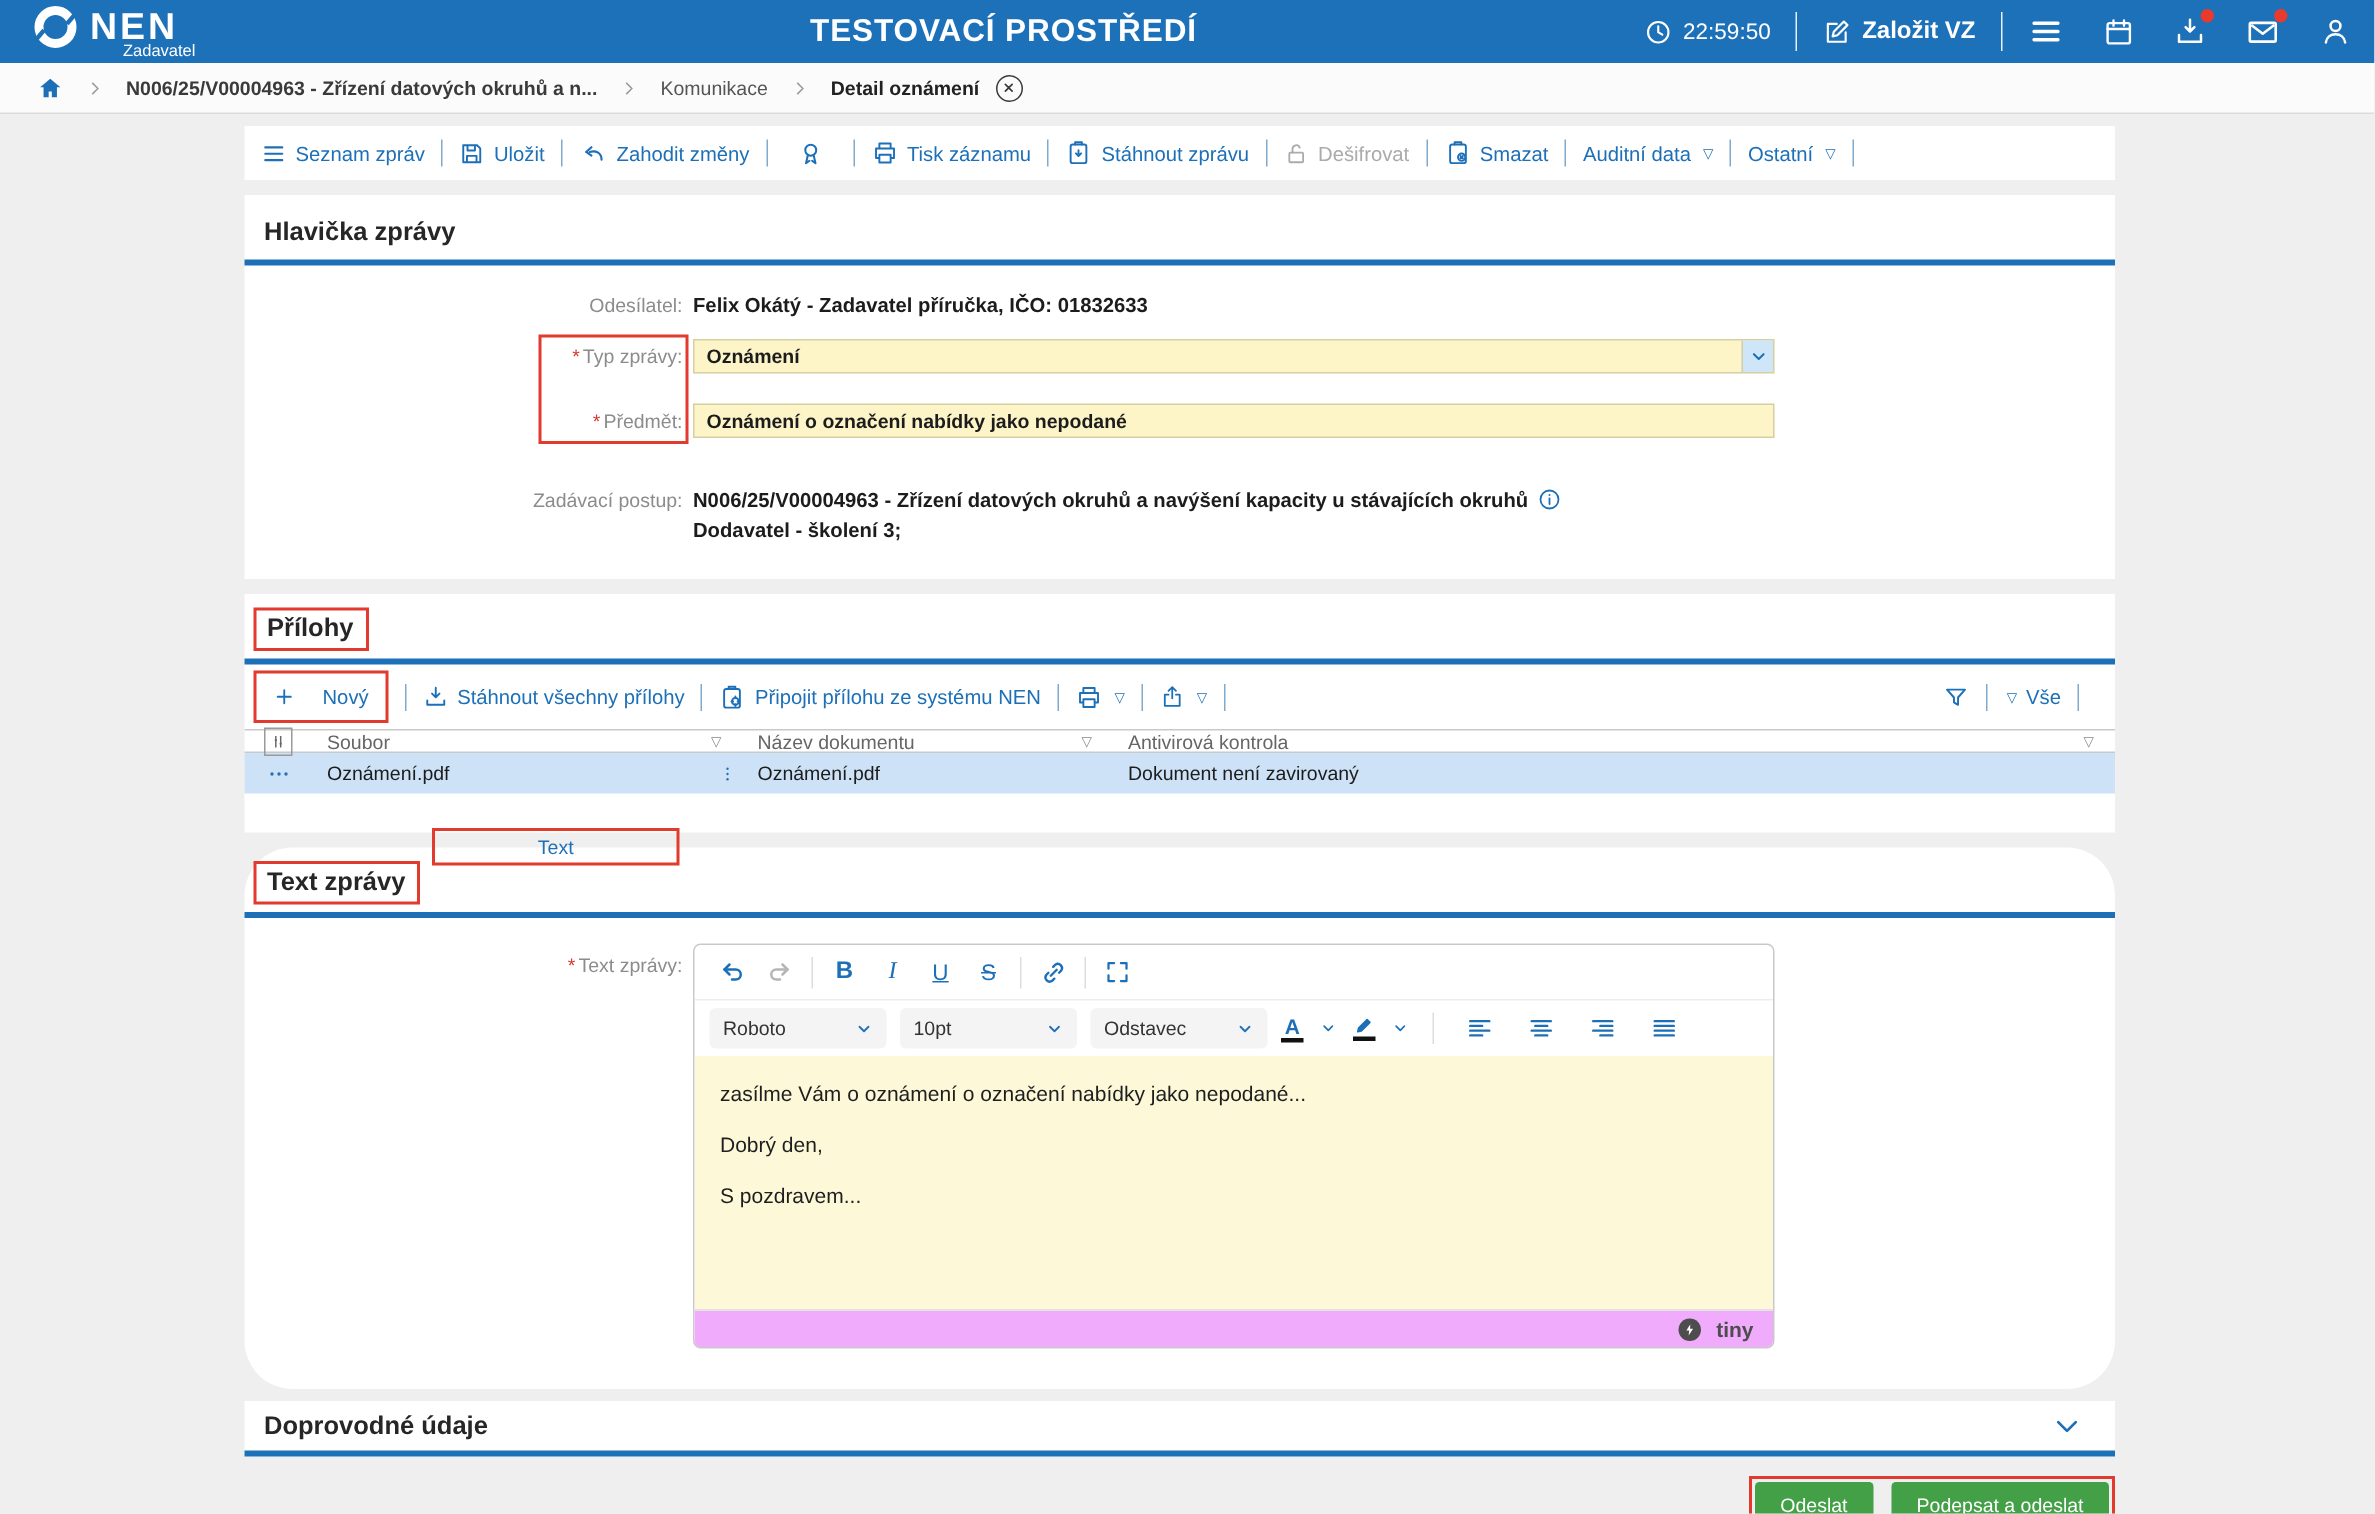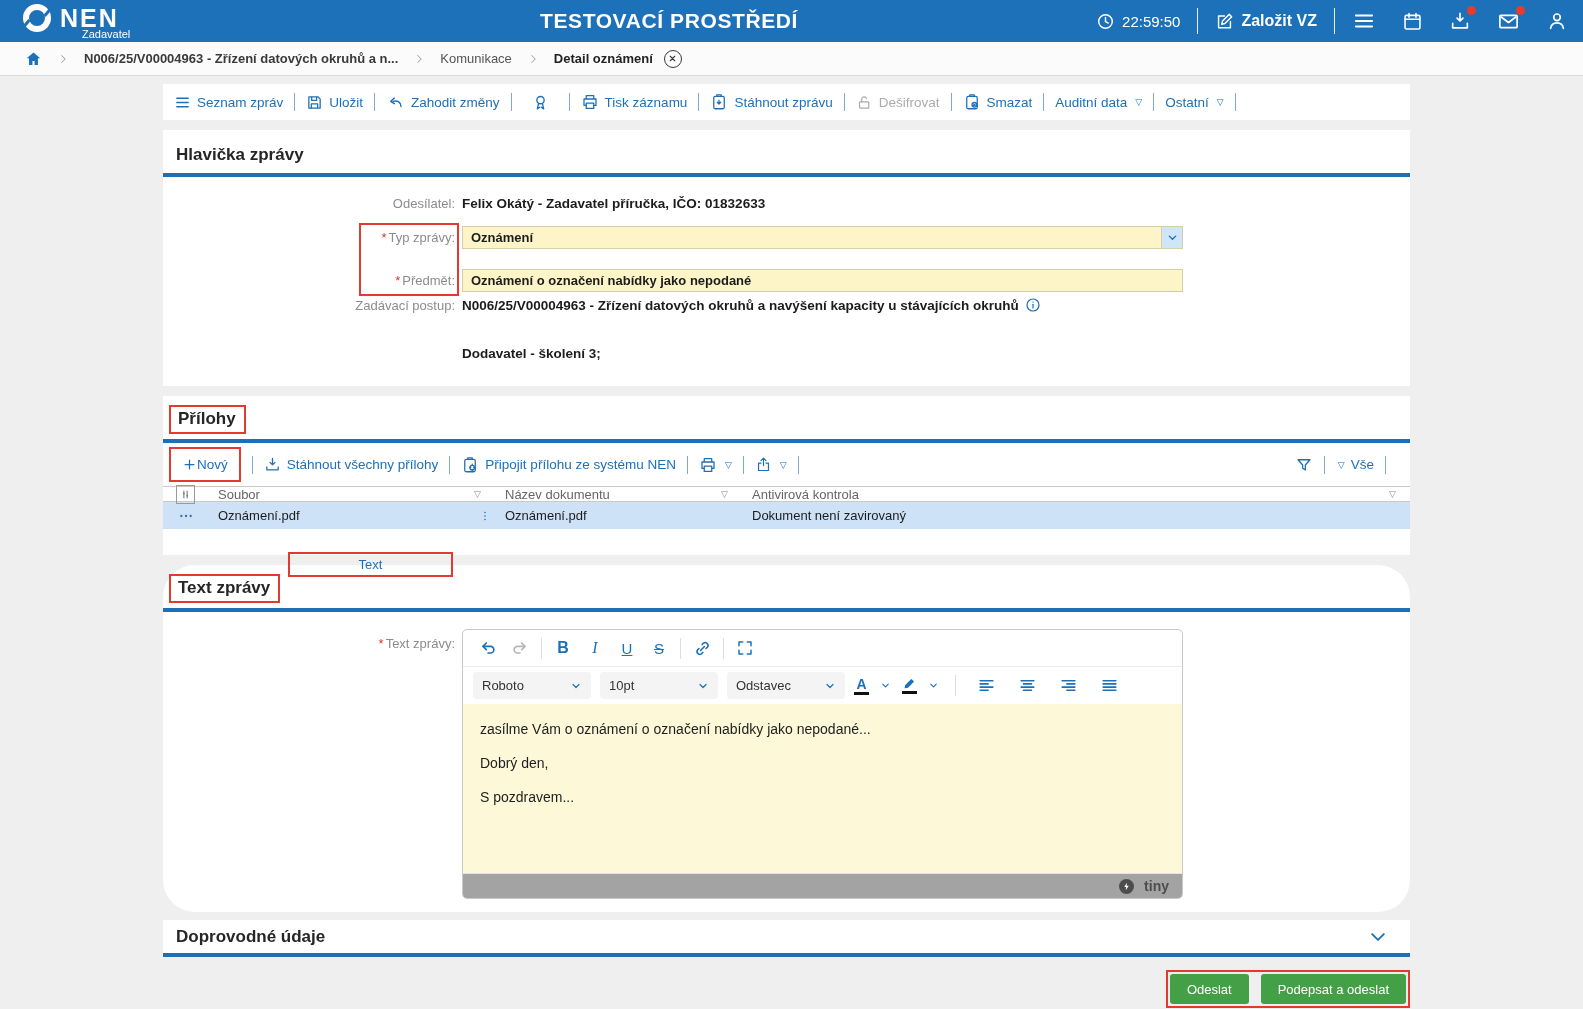--- a/index.html
+++ b/index.html
@@ -63,35 +63,35 @@
   .labels-overlay { position:absolute; left:196px; top:93px; width:100px; height:73px; pointer-events:none; }
   .komu-box { position:absolute; left:125px; top:211px; width:165px; height:25px; display:flex; align-items:center; justify-content:center; color:#1d70b8; font-size:13px; cursor:pointer; }
   .info-i { color:#1d70b8; cursor:pointer; }
 
   
   .attach-card { margin-top:10px; padding-bottom:26px; }
   .attach-title-row { padding:9px 0 0 6px; }
   .red-inline { display:inline-block; padding:2px 8px 3px 7px; }
   .attach-card .section-rule { margin-top:5px; }
   .attach-toolbar { height:43px; display:flex; align-items:center; padding:0 13px 0 6px; color:#1d70b8; }
-  .novy-box { display:flex; align-items:center; gap:0; padding:8px 11px; cursor:pointer; }
+  .novy-box { display:flex; align-items:center; gap:18px; padding:8px 11px; cursor:pointer; }
   .at-right { margin-left:auto; display:flex; align-items:center; }
   .t-head { display:flex; align-items:center; height:16px; border-top:1px solid #c9c9c9; border-bottom:1px solid #c9c9c9; color:#666; font-size:13px; }
   .t-row { display:flex; align-items:center; height:27px; background:#cde2f6; font-size:13px; }
   .c0 { width:45px; display:flex; justify-content:center; }
   .c1 { width:287px; display:flex; align-items:center; padding-left:10px; }
   .c2 { width:247px; display:flex; align-items:center; padding-left:10px; }
   .c3 { flex:1; display:flex; align-items:center; padding-left:10px; padding-right:12px; }
   .col-filter { margin-left:auto; margin-right:14px; color:#8a8a8a; font-size:9px; cursor:pointer; }
   .colset-btn { width:19px; height:19px; border:1px solid #9a9a9a; display:flex; align-items:center; justify-content:center; color:#666; cursor:pointer; }
   .row-dots { color:#2272b8; }
   .drag-dots { margin-left:auto; margin-right:4px; color:#2272b8; }
 
   
-  .text-card { margin-top:10px; padding-bottom:13px;border-radius:32px; }
+  .text-card { margin-top:10px; padding-bottom:27px;border-radius:32px; }
   .text-title-row { padding:9px 0 0 6px; }
   .text-card .section-rule { margin-top:5px; }
   .field-row { display:flex; margin-top:17px; }
   .field-row .flabel { padding-top:7px; }
   .editor { width:721px; margin-left:7px; border:1px solid #c9c9c9; border-radius:5px; overflow:hidden; background:#fff; }
   .ed-row1 { height:37px; display:flex; align-items:center; padding:0 9px; border-bottom:1px solid #ededed; }
   .ed-btn { width:32px; height:27px; display:flex; align-items:center; justify-content:center; color:#1d70b8; font-size:16px; cursor:pointer; border-radius:3px; }
   .ed-btn.muted { color:#b5b5b5; }
   .ed-sep { width:1px; height:21px; background:#ddd; margin:0 5px; }
   .bold-g { font-weight:bold; font-size:16px; }
@@ -100,21 +100,21 @@
   .str-g { text-decoration:line-through; font-size:15px; }
   .ed-row2 { height:37px; display:flex; align-items:center; padding:0 10px; gap:9px; }
   .ed-select { width:118px; height:27px; background:#f4f4f4; border-radius:4px; display:flex; align-items:center; padding:0 9px; font-size:13px; color:#333; cursor:pointer; }
   .ed-select .sel-caret { margin-left:auto; color:#1d70b8; }
   .ed-colorbtn { display:flex; flex-direction:column; align-items:center; cursor:pointer; }
   .ed-colorbtn .swatch { width:15px; height:3px; background:#111; margin-top:1px; }
   .color-a { font-size:14px; font-weight:bold; color:#1d70b8; line-height:1; }
   .mini-caret { color:#1d70b8; margin:0 2px; cursor:pointer; }
   .ed-content { background:#fcf8d8; height:169px; padding:17px 16px 0 17px; font-size:14px; color:#1e1e1e; }
   .ed-content p { margin:0 0 18px 0; }
-  .ed-footer { height:25px; background:#a3a3a3; border-top:1px solid #e4e4e4; display:flex; align-items:center; justify-content:flex-end; padding-right:13px; gap:10px; }
+  .ed-footer { height:25px; background:#f0abfc; border-top:1px solid #e4e4e4; display:flex; align-items:center; justify-content:flex-end; padding-right:13px; gap:10px; }
   .tiny-circle { width:15px; height:15px; border-radius:50%; background:#4d4d4d; display:flex; align-items:center; justify-content:center; }
   .tiny-word { font-size:14px; font-weight:bold; color:#4d4d4d; }
 
   
   .additional-card { margin-top:8px; height:37px; display:flex; align-items:center; justify-content:space-between; border-bottom:4px solid #1d70b8; padding:0 22px 0 13px; }
 
   
   .actions { margin-top:13px; display:flex; justify-content:flex-end; }
   .actions-red { display:flex; gap:12px; padding:2px; }
   .btn-green { height:30px; background:#43a047; color:#fff; font-size:13px; border:0; border-radius:3px; padding:0 17px; display:flex; align-items:center; cursor:pointer; font-family:"Liberation Sans",sans-serif; }
@@ -339,21 +339,21 @@
       </div>
     </div>
 
     <div class="frow" style="top:139px;height:23px;">
       <div class="flabel"><span class="req">*</span><span>Předmět:</span></div>
       <div class="field-box">
         <span>Oznámení o označení nabídky jako nepodané</span>
       </div>
     </div>
 
-    <div class="frow" style="top:164px;height:22px;">
+    <div class="frow" style="top:192px;height:22px;">
       <div class="flabel">Zadávací postup:</div>
       <div class="fvalue">
         <span>N006/25/V00004963 - Zřízení datových okruhů a navýšení kapacity u stávajících okruhů</span>
         <span class="info-i">
           <svg width="16" height="16" viewBox="0 0 24 24" fill="none" stroke="currentColor" stroke-width="1.8" stroke-linecap="round">
               <circle cx="12" cy="12" r="9"></circle>
               <path d="M12 11v5.5"></path>
               <circle cx="12" cy="7.6" r="1" fill="currentColor" stroke="none"></circle>
             </svg>
         </span>

